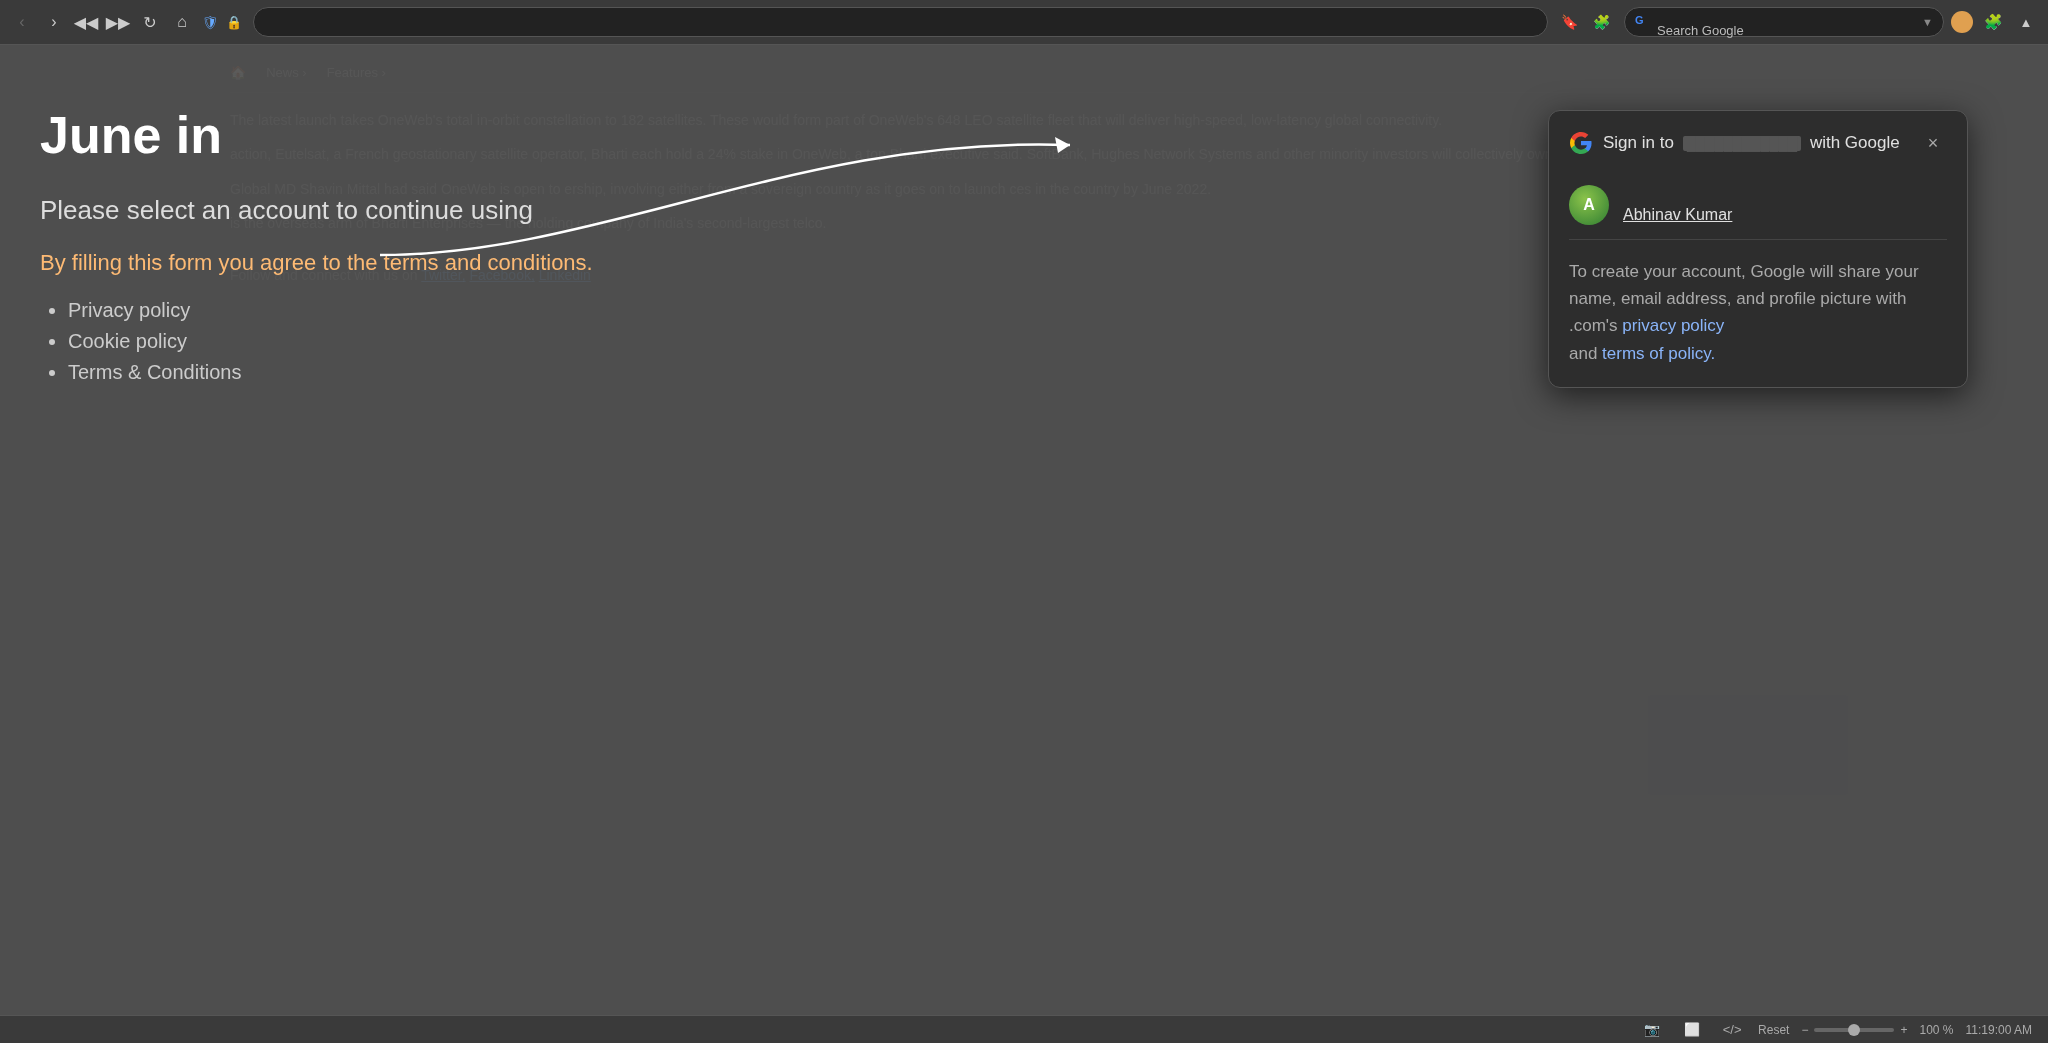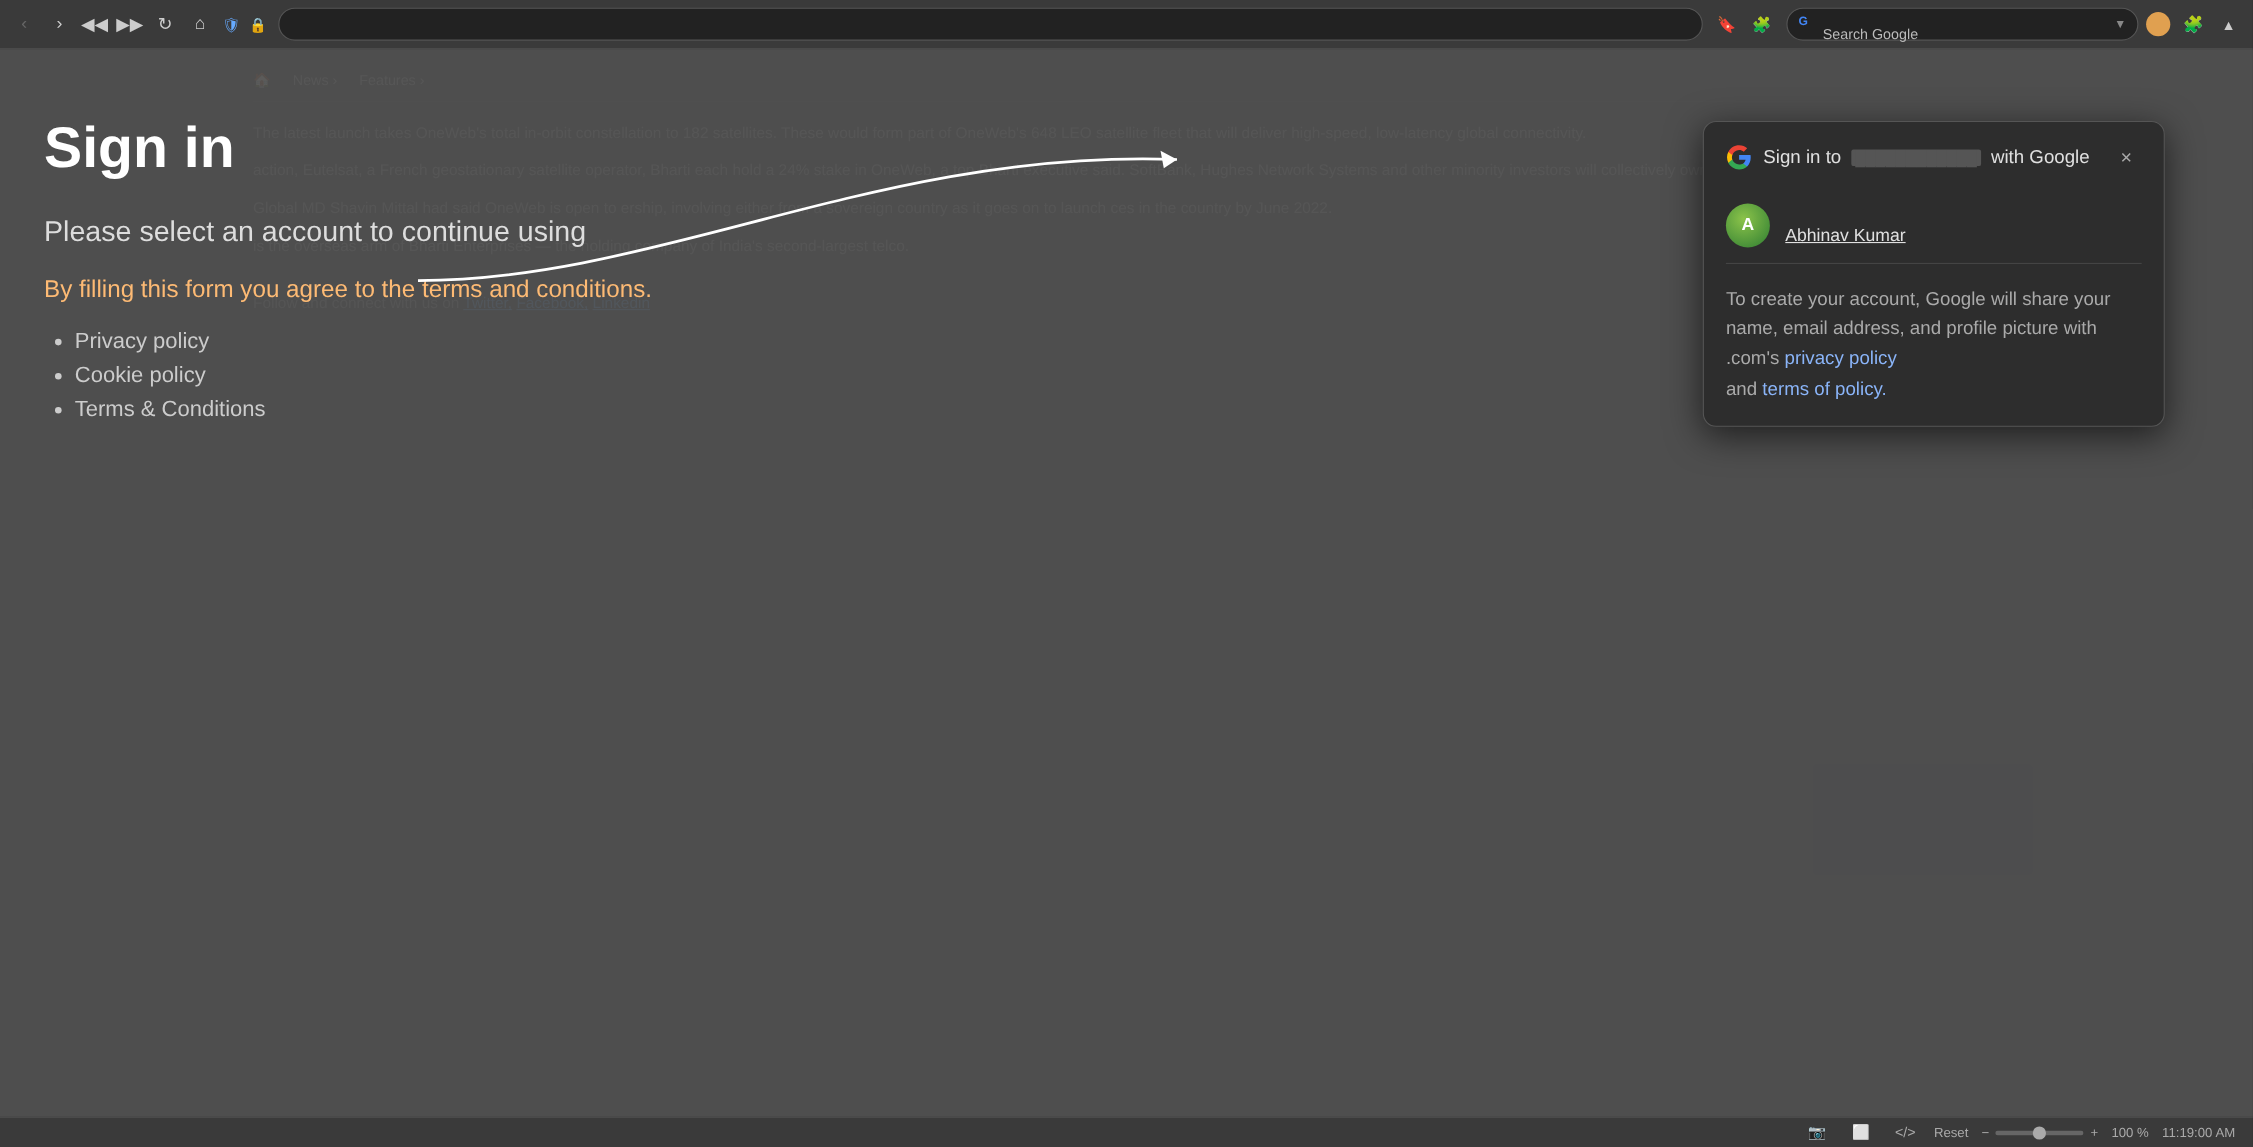--- a/index.html
+++ b/index.html
@@ -444,21 +444,21 @@
       </div>
     </div>
 
     <div class="bg-thumbnail" style="top:160px;right:220px;"></div>
     <div class="bg-thumbnail" style="bottom:220px;right:200px;width:200px;height:100px;background:rgba(50,50,80,0.4);"></div>
   </div>
 
   <div class="bg-overlay"></div>
 
   <div class="signin-panel">
-    <h1 class="signin-title">Sign in</h1>
+    <h1 class="signin-title">June in</h1>
     <p class="signin-subtitle">Please select an account to continue using</p>
     <p class="signin-desc">By filling this form you agree to the terms and conditions.</p>
     <ul class="signin-links">
       <li>Privacy policy</li>
       <li>Cookie policy</li>
       <li>Terms &amp; Conditions</li>
     </ul>
   </div>
 
   <svg class="arrow-svg" viewBox="0 0 900 200" fill="none" xmlns="http://www.w3.org/2000/svg">

